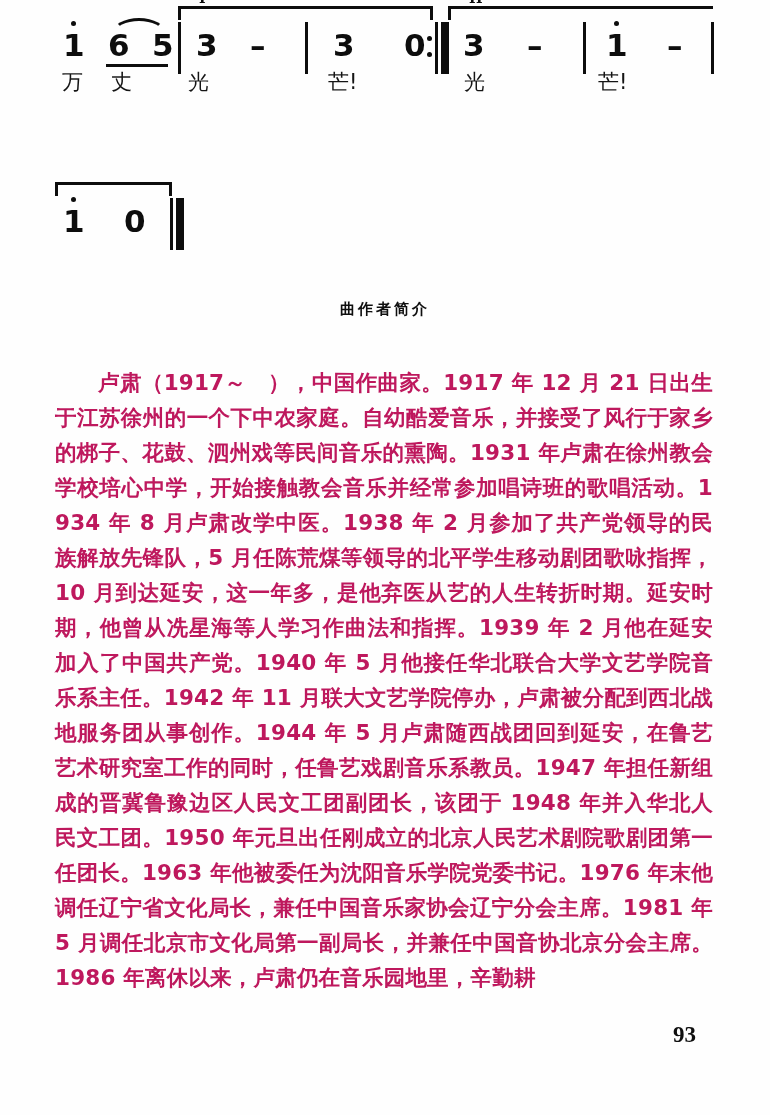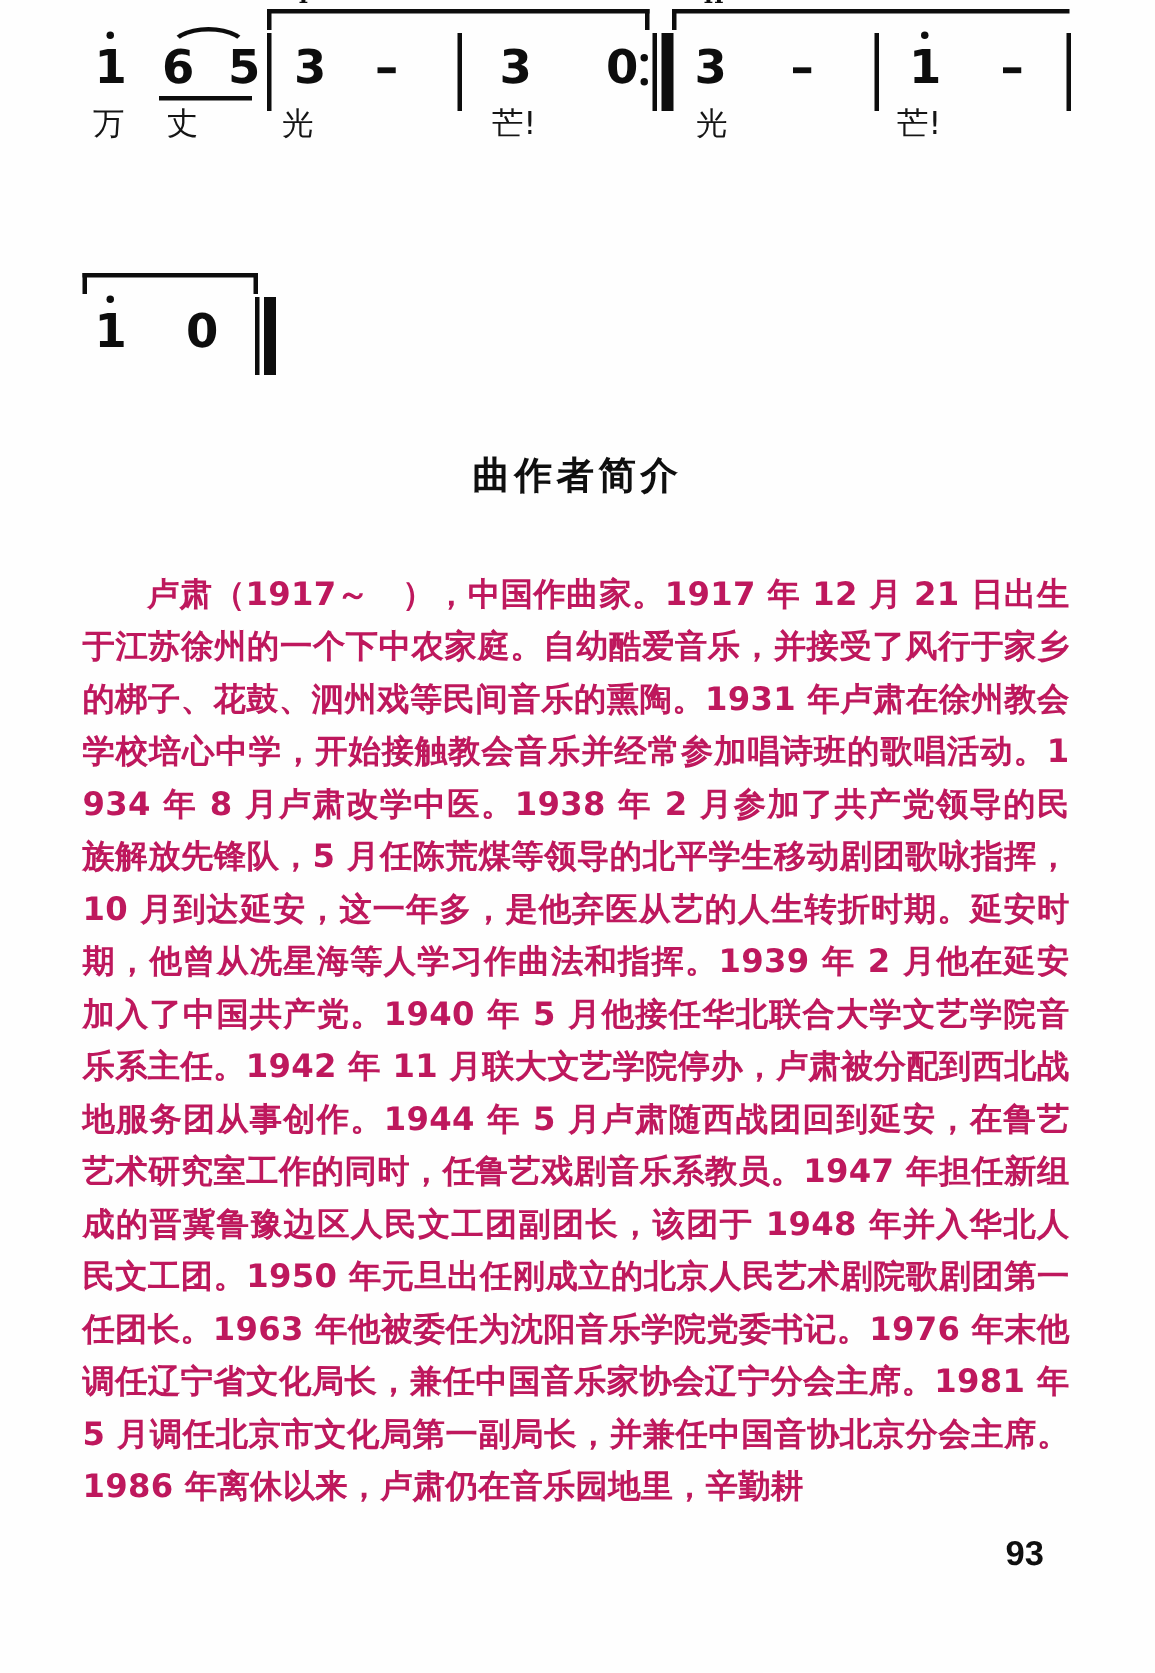--- a/index.html
+++ b/index.html
@@ -194,21 +194,21 @@
   
   .article {
     position: absolute;
     left: 0;
     top: 300px;
     width: 770px;
   }
   .section-title {
     text-align: center;
     font-family: "DejaVu Sans", sans-serif;
-    font-size: 25px;
+    font-size: 15px;
     font-weight: bold;
     color: #0f0f0f;
     letter-spacing: 3px;
     margin: 0 0 46px 0;
   }
   .bio {
     margin: 0;
     padding: 0 57px 0 55px;
     font-family: "DejaVu Sans", sans-serif;
     font-size: 21.5px;
@@ -218,21 +218,21 @@
     text-align: justify;
     text-align-last: left;
     text-indent: 2em;
     letter-spacing: 0.2px;
     word-break: break-all;
   }
   .page-number {
     position: absolute;
     right: 74px;
     top: 1022px;
-    font-family: Liberation Sans, sans-serif;
+    font-family: Liberation Serif, serif;
     font-size: 23px;
     font-weight: bold;
     color: #0f0f0f;
   }
 </style>
 </head>
 <body>
 
 <div class="page">
 

